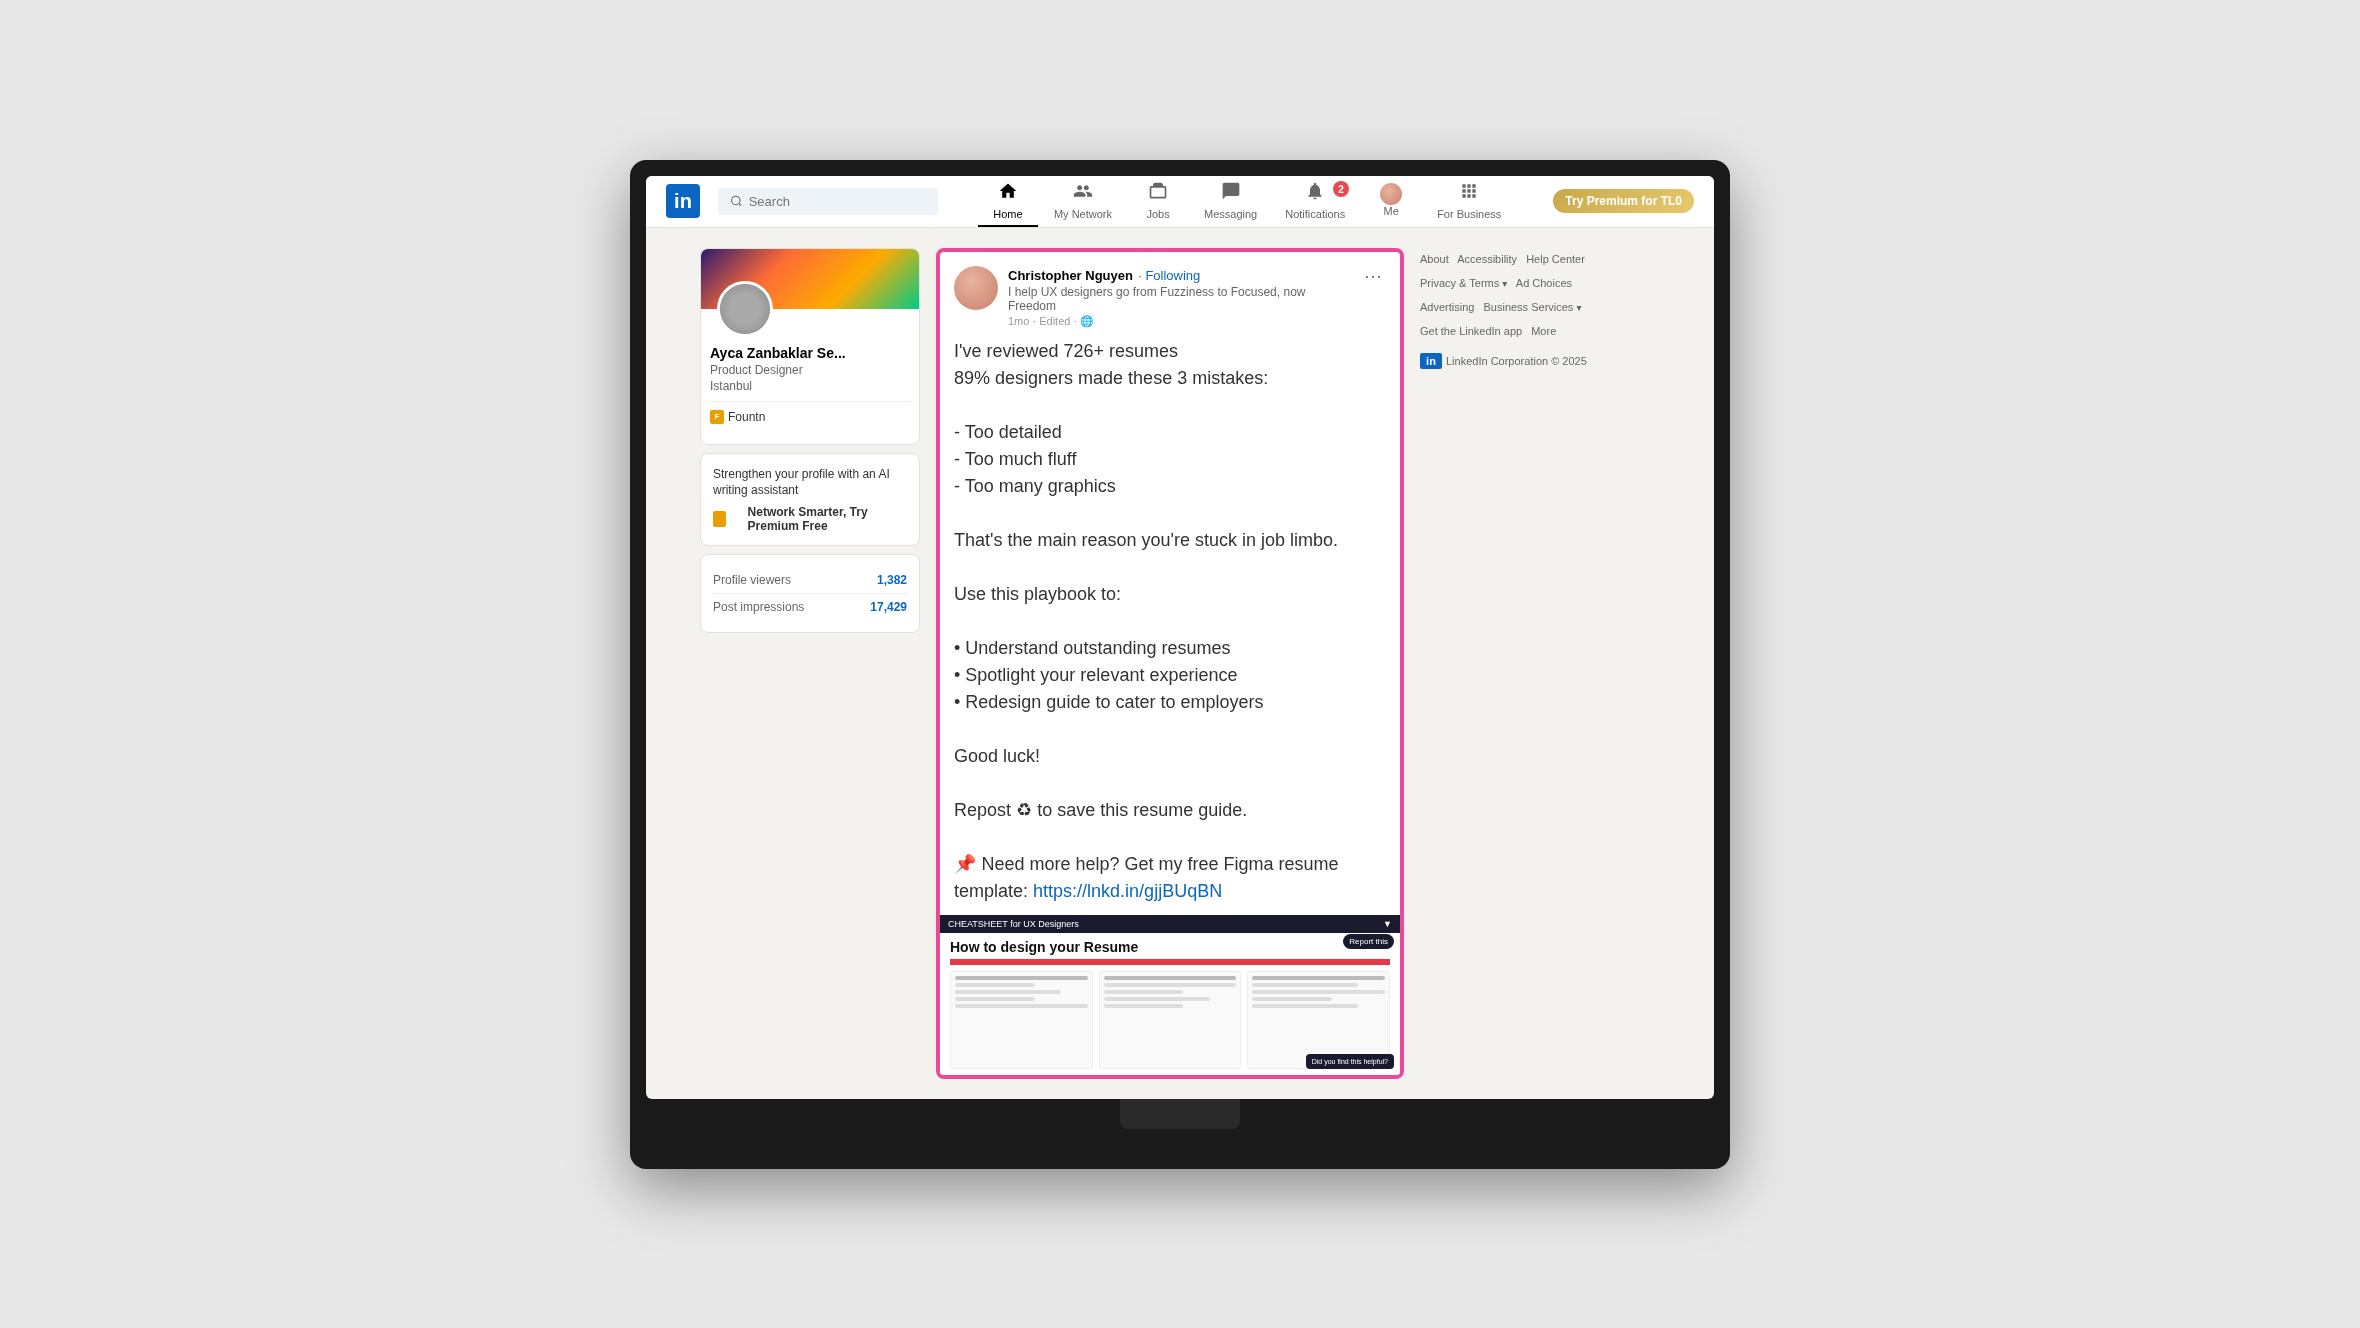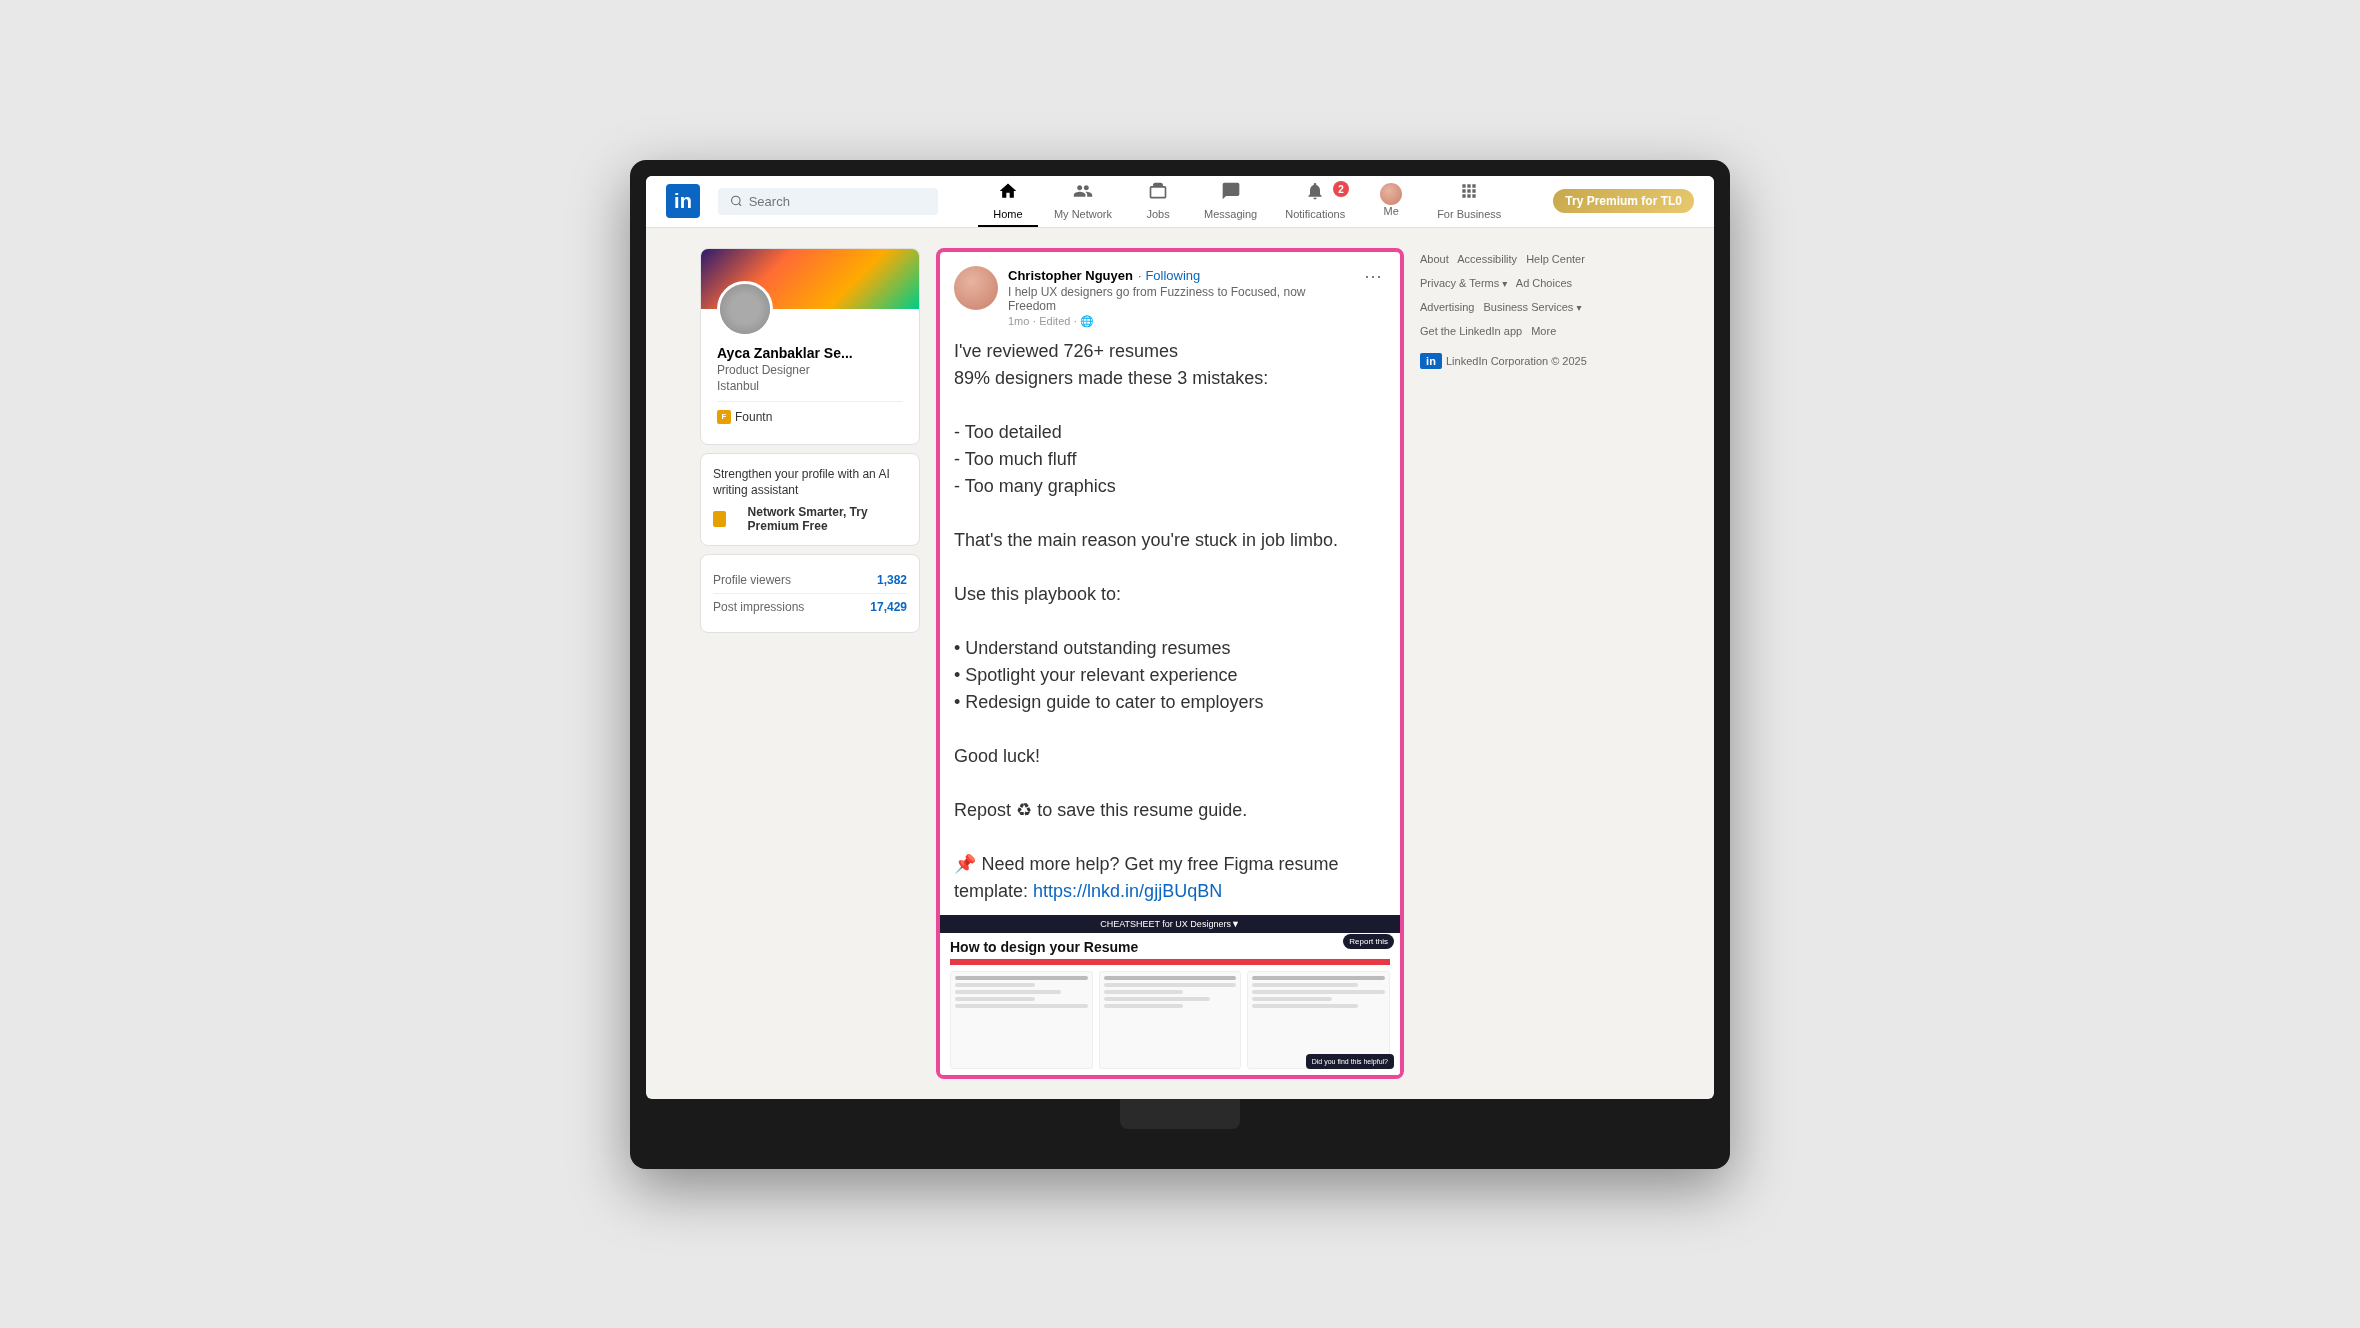--- a/index.html
+++ b/index.html
@@ -169,21 +169,21 @@
       align-items: center;
       justify-content: center;
     }
     .profile-avatar-img {
       width: 100%;
       height: 100%;
       background: radial-gradient(circle, #aaa 40%, #888 100%);
       border-radius: 50%;
     }
     .profile-info {
-      padding: 36px 16px 12px;
+      padding: 36px 9px 12px;
     }
     .profile-name {
       font-size: 14px;
       font-weight: 600;
       color: #000;
       margin-bottom: 2px;
     }
     .profile-title {
       font-size: 12px;
       color: #666;
@@ -339,21 +339,21 @@
       display: flex;
       flex-direction: column;
       position: relative;
     }
     .cheatsheet-header {
       background: #1a1a2e;
       color: white;
       font-size: 9px;
       padding: 4px 8px;
       display: flex;
-      justify-content: center;
+      justify-content: space-between;
       align-items: center;
     }
     .cheatsheet-title {
       font-size: 14px;
       font-weight: 700;
       color: #111;
       padding: 6px 10px 4px;
     }
     .cheatsheet-red-bar {
       background: #e63946;

